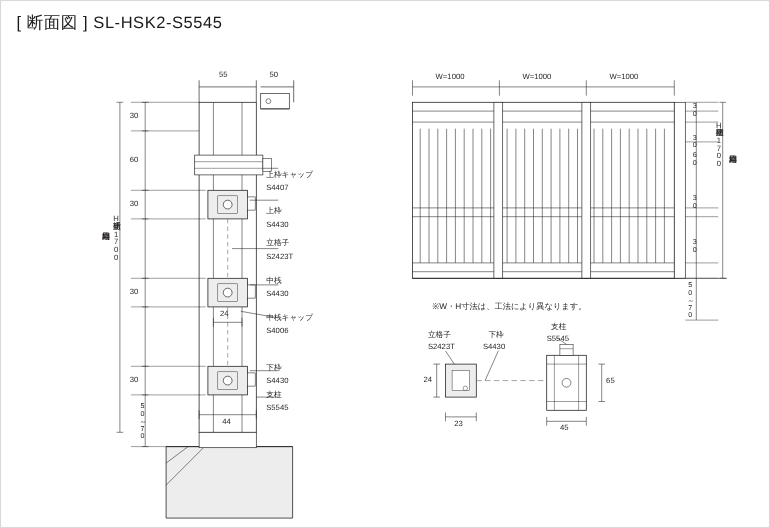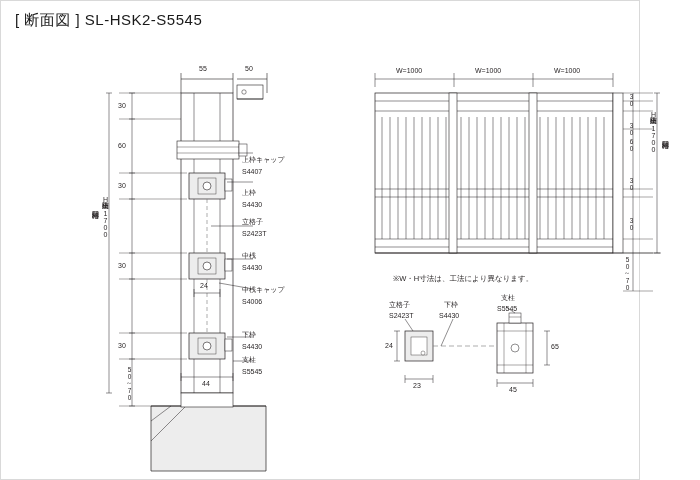--- a/index.html
+++ b/index.html
@@ -4,21 +4,21 @@
 <style>
   html,body{margin:0;padding:0;}
   body{
     width:700px;height:480px;
     background:#ffffff;
     font-family:"Liberation Sans", sans-serif;
     color:#231f20;
     position:relative;
     overflow:hidden;
   }
-  .page{position:absolute;left:0;top:0;width:640px;height:480px;border:1px solid #d9d9d9;box-sizing:border-box;}
+  .page{position:absolute;left:0;top:0;width:700px;height:480px;border:1px solid #d9d9d9;box-sizing:border-box;}
   .title{
     position:absolute;left:14px;top:10px;
     font-size:15px;letter-spacing:0.5px;color:#1a1a1a;
     white-space:nowrap;
   }
   .lbl{position:absolute;font-size:7px;line-height:8px;color:#231f20;white-space:nowrap;}
   .vlbl{position:absolute;font-size:7px;line-height:8px;color:#231f20;white-space:nowrap;
         writing-mode:vertical-rl;text-orientation:upright;letter-spacing:0px;}
   svg{position:absolute;left:0;top:0;overflow:visible;}
   .note{position:absolute;font-size:7.5px;color:#231f20;white-space:nowrap;}

